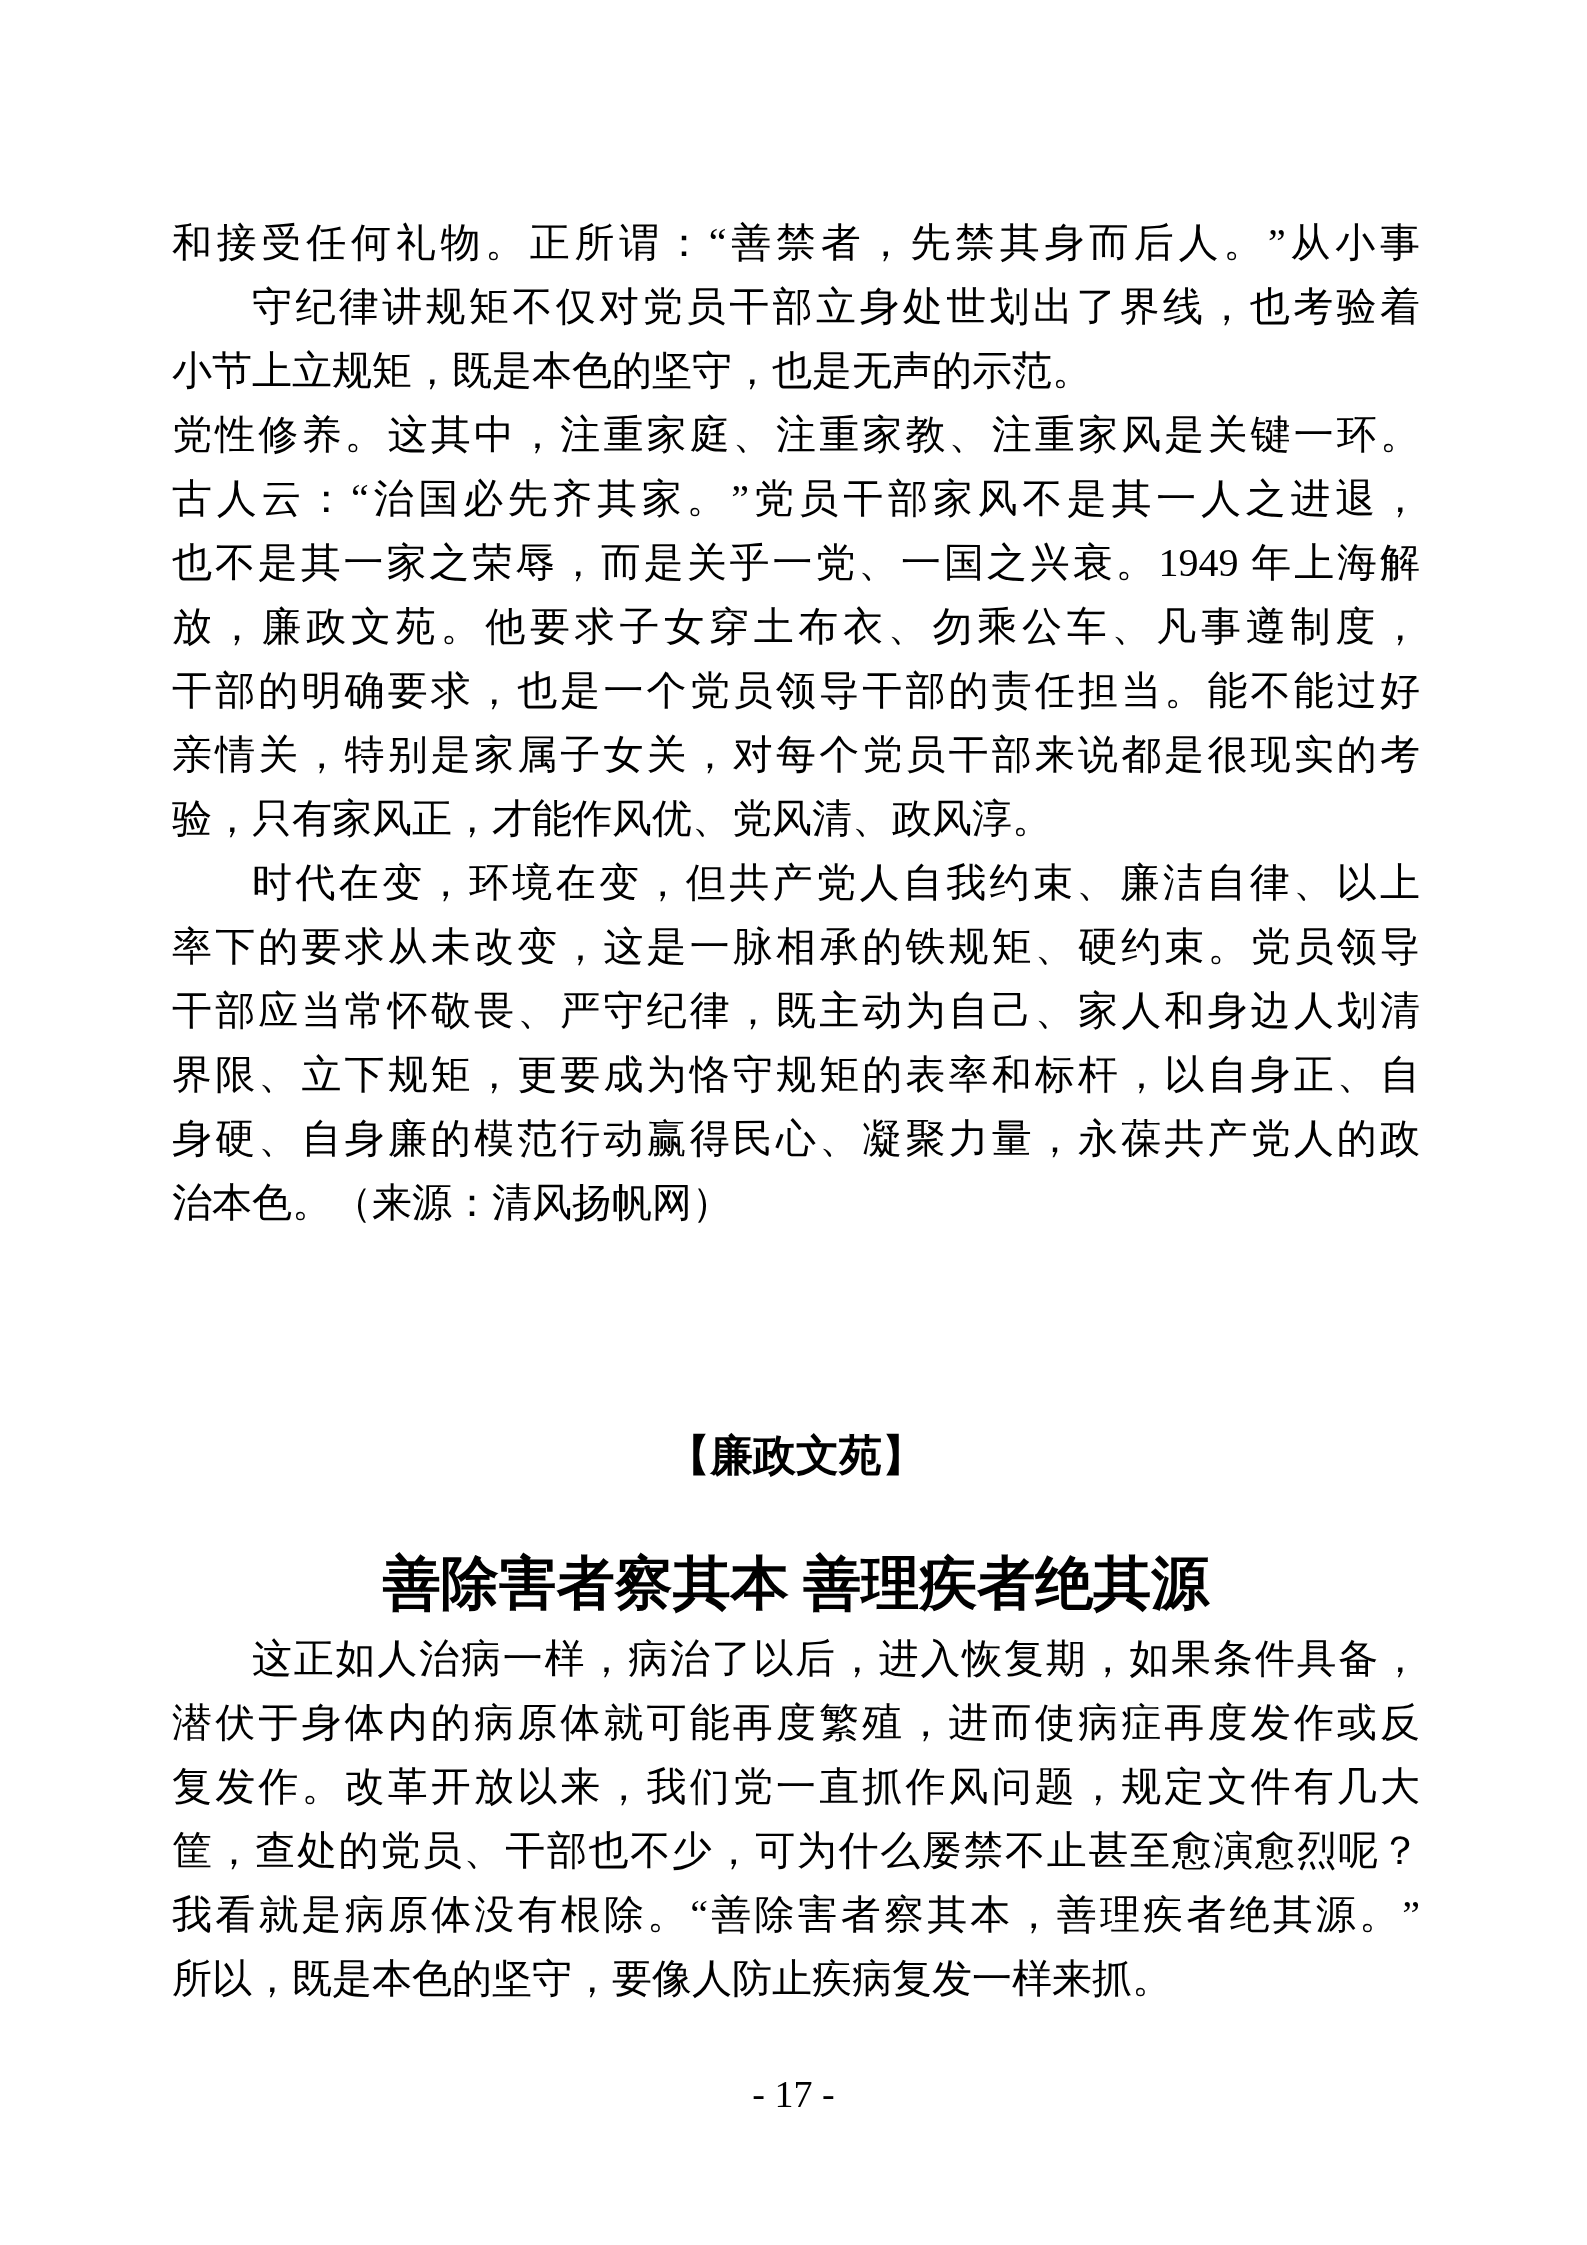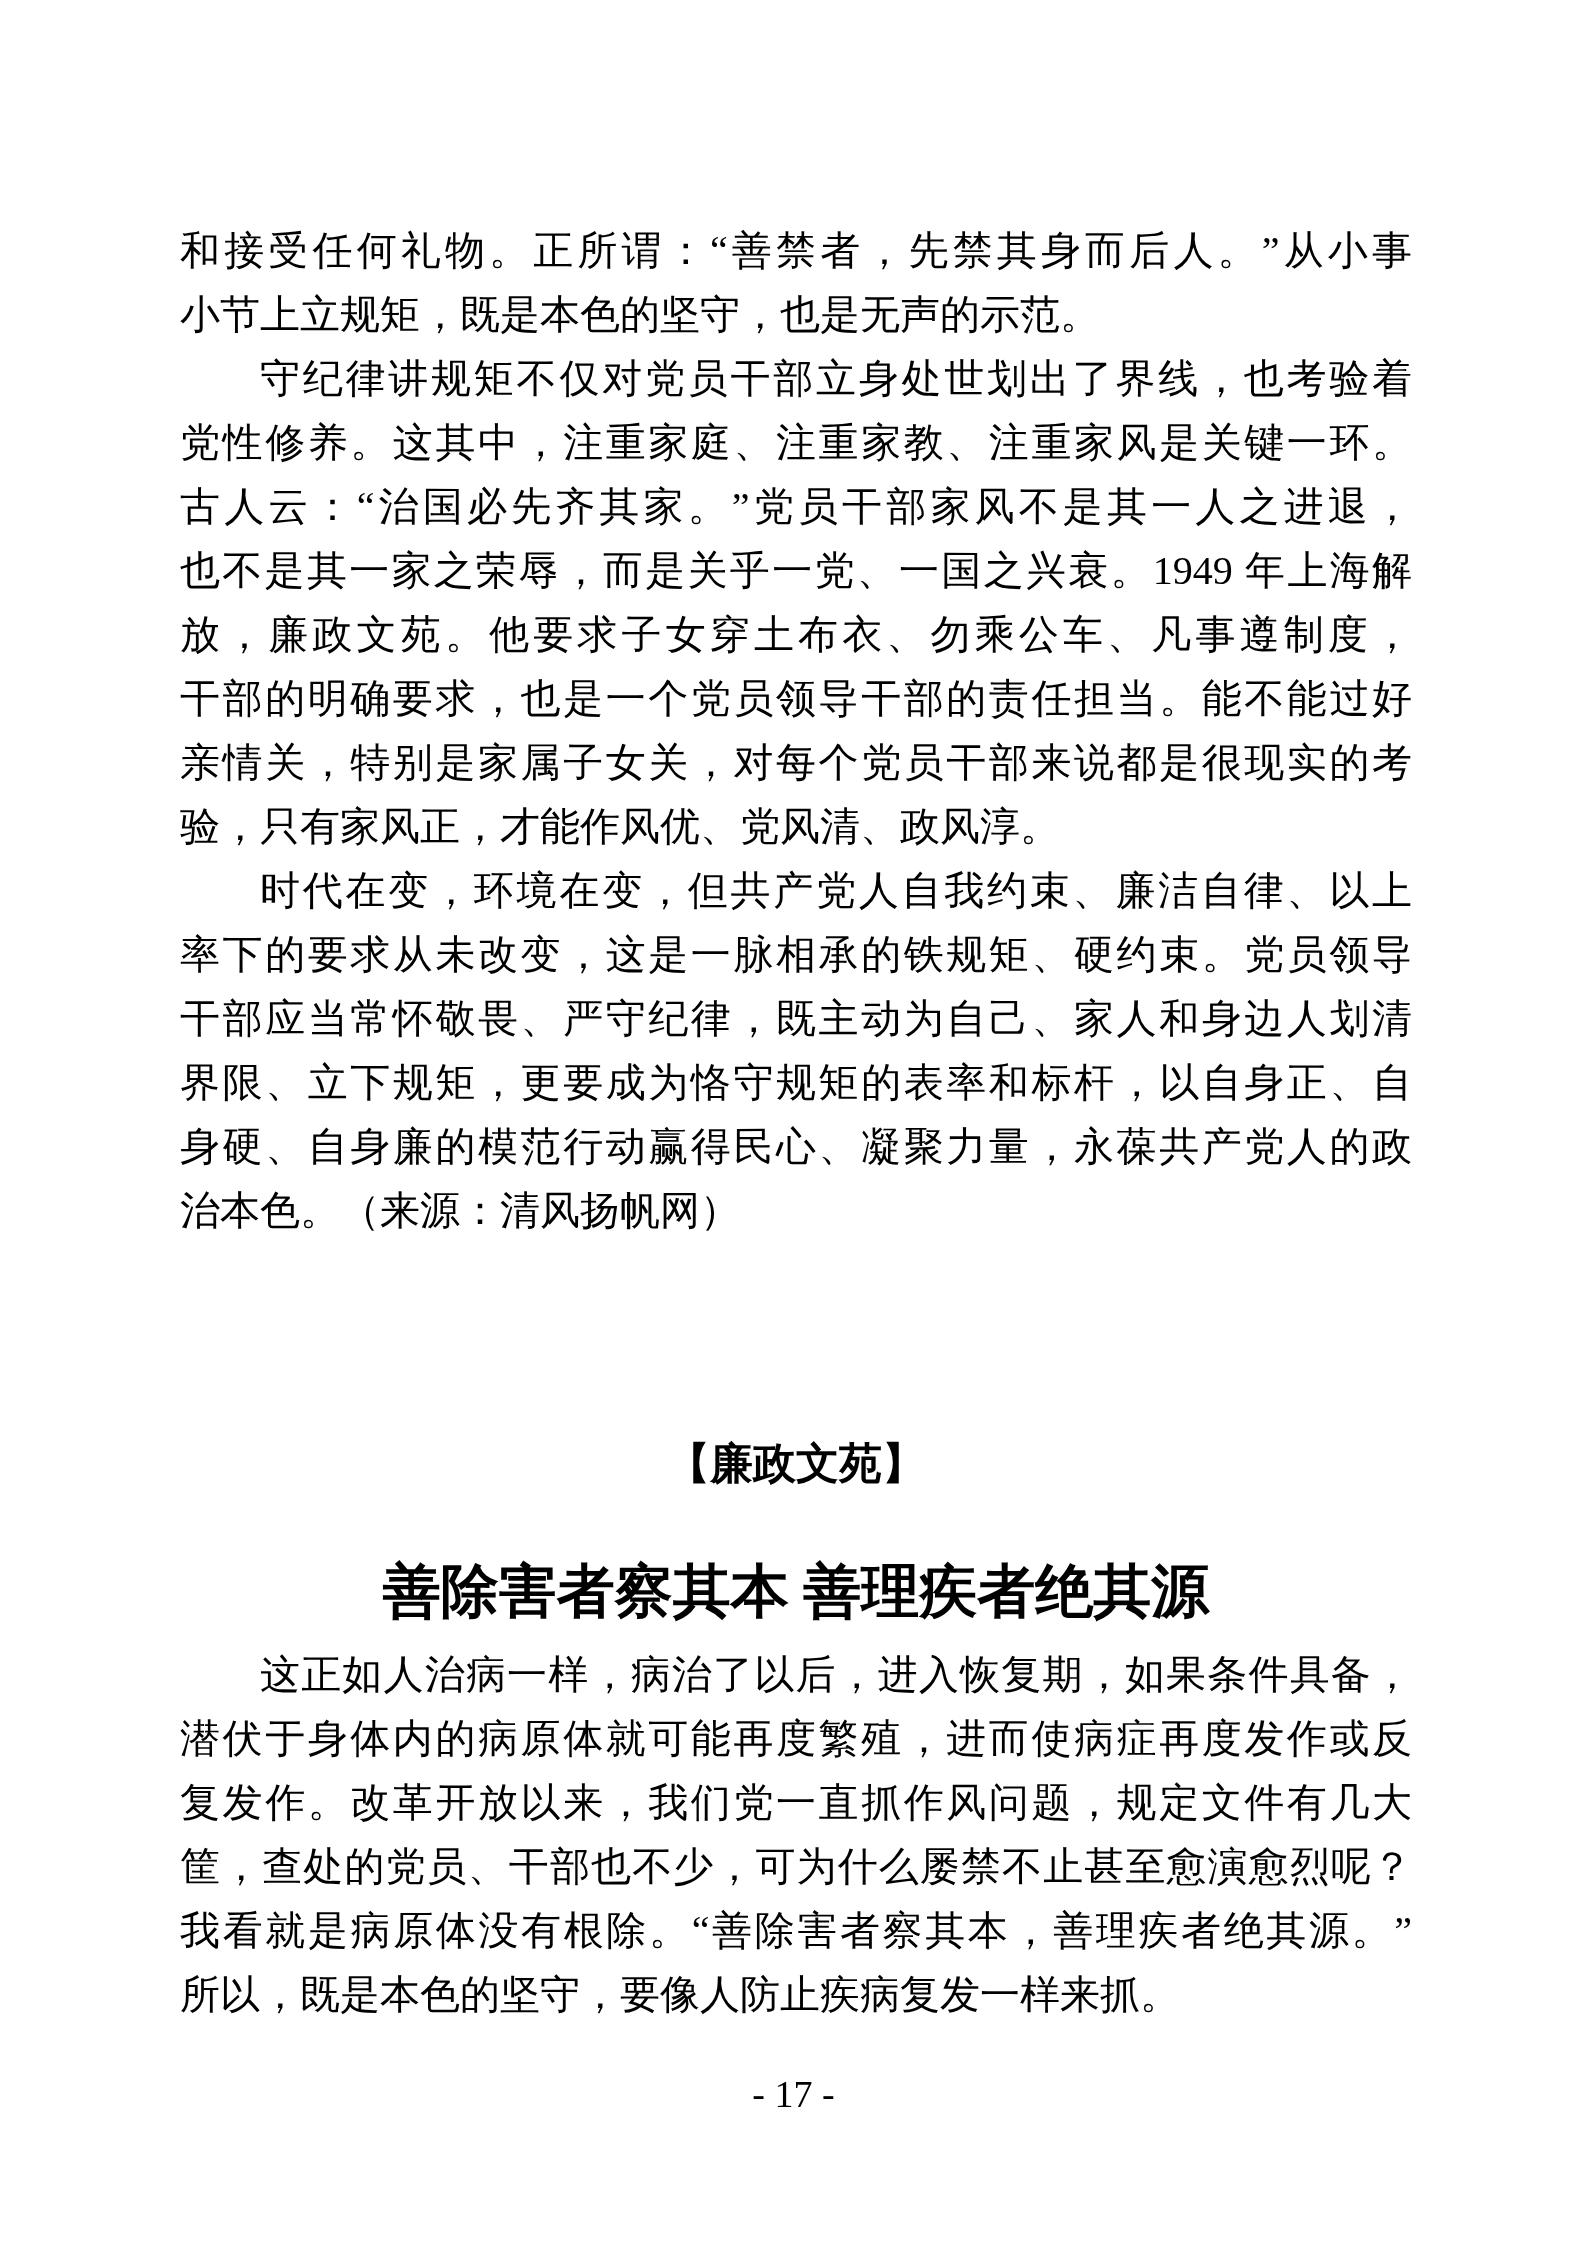--- a/index.html
+++ b/index.html
@@ -50,21 +50,21 @@
   }
   .article-title {
     margin: 61px 0 0 0;
     font-size: 58px;
     line-height: 70px;
     height: 70px;
     font-weight: bold;
     text-align: center;
   }
   .body-block {
-    margin: 16px;
+    margin: 8px;
   }
   .page-footer {
     position: absolute;
     left: 0;
     top: 2072px;
     width: 100%;
     text-align: center;
   }
   .page-number {
     font-size: 38px;
@@ -72,22 +72,22 @@
   }
 </style>
 </head>
 <body>
 
 <div class="page">
   <div class="content">
 
     <section class="body-block" id="article1-body">
         <div class="line">和接受任何礼物。正所谓：“善禁者，先禁其身而后人。”从小事</div>
+        <div class="line indent">守纪律讲规矩不仅对党员干部立身处世划出了界线，也考验着</div>
         <div class="line last">小节上立规矩，既是本色的坚守，也是无声的示范。</div>
-        <div class="line indent">守纪律讲规矩不仅对党员干部立身处世划出了界线，也考验着</div>
         <div class="line">党性修养。这其中，注重家庭、注重家教、注重家风是关键一环。</div>
         <div class="line">古人云：“治国必先齐其家。”党员干部家风不是其一人之进退，</div>
         <div class="line">也不是其一家之荣辱，而是关乎一党、一国之兴衰。1949 年上海解</div>
         <div class="line">放，廉政文苑。他要求子女穿土布衣、勿乘公车、凡事遵制度，</div>
         <div class="line">干部的明确要求，也是一个党员领导干部的责任担当。能不能过好</div>
         <div class="line">亲情关，特别是家属子女关，对每个党员干部来说都是很现实的考</div>
         <div class="line last">验，只有家风正，才能作风优、党风清、政风淳。</div>
         <div class="line indent">时代在变，环境在变，但共产党人自我约束、廉洁自律、以上</div>
         <div class="line">率下的要求从未改变，这是一脉相承的铁规矩、硬约束。党员领导</div>
         <div class="line">干部应当常怀敬畏、严守纪律，既主动为自己、家人和身边人划清</div>

